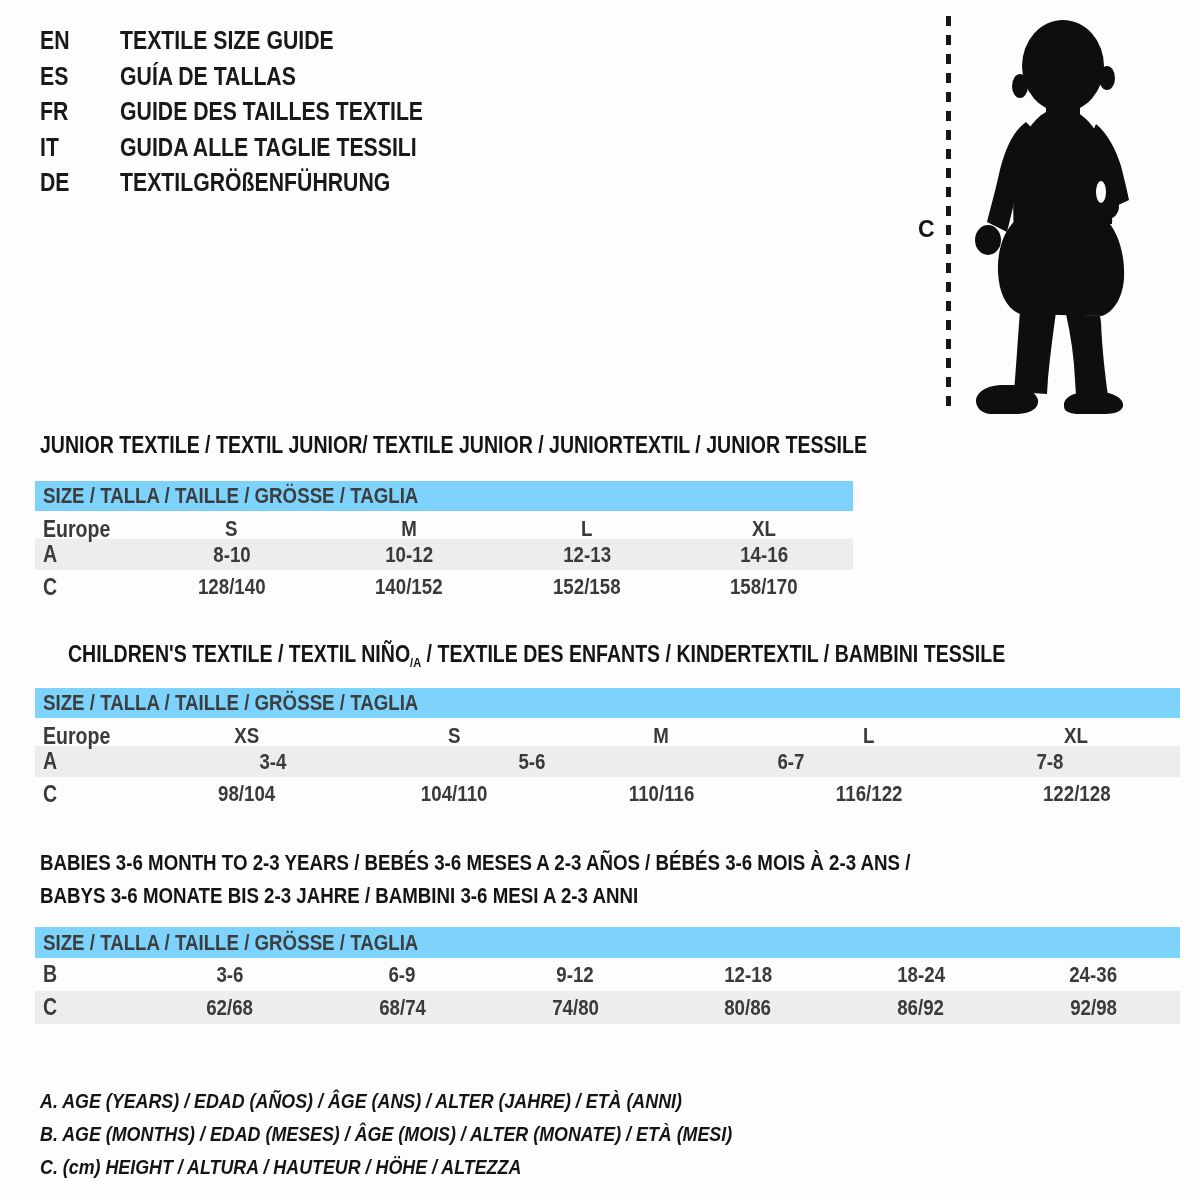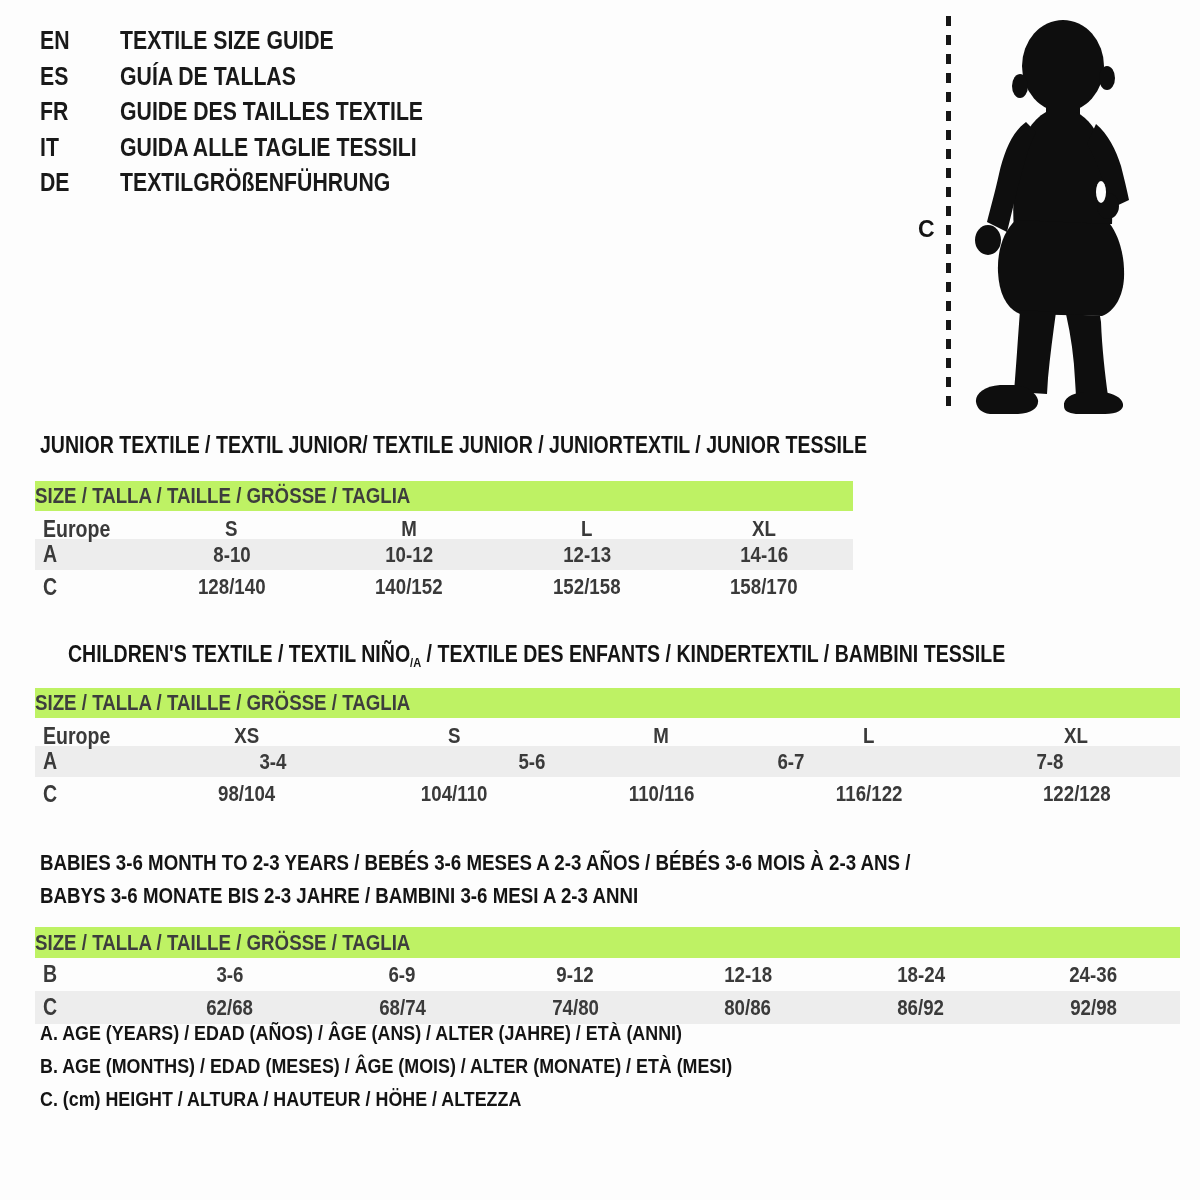--- a/index.html
+++ b/index.html
@@ -25,34 +25,34 @@
 
   
   .section-title{position:absolute;font-size:23px;font-weight:bold;color:#141414;line-height:26px;}
   .sub{font-size:13px;font-weight:bold;vertical-align:-5px;}
 
   
   .sizetable{position:absolute;left:35px;}
   .t-junior{top:481px;width:818px;}
   .t-children{top:688px;width:1145px;}
   .t-babies{top:927px;width:1145px;}
-  .band{height:30px;line-height:30px;background:#bef264;
+  .band{height:30px;line-height:30px;background:#7dd3fc;padding-left:8px;
         font-size:22px;font-weight:bold;color:#3d3d3d;}
   .t-babies .band{height:31px;line-height:31px;}
   .trow{display:flex;font-weight:bold;color:#3a3a3a;}
   .trow .label{width:100px;padding-left:8px;text-align:left;font-size:23px;}
   .trow .cell{flex:1;text-align:center;font-size:22px;}
   .h36{height:28px;line-height:36px;}
   .h31{height:31px;line-height:31px;}
   .h33{height:33px;line-height:33px;}
   .h34{height:34px;line-height:34px;}
   .shaded{background:#ededed;}
 
   
-  .notes{position:absolute;left:40px;top:1016px;}
+  .notes{position:absolute;left:40px;top:1084px;font-style:italic;}
   .note-line{font-size:21px;font-weight:bold;color:#141414;height:33px;line-height:33px;}
 </style>
 </head>
 <body>
 
 <div class="langs">
   <div class="lang-row">
     <span class="lang-code"><span class="cond">EN</span></span>
     <span class="cond">TEXTILE SIZE GUIDE</span>
   </div>

